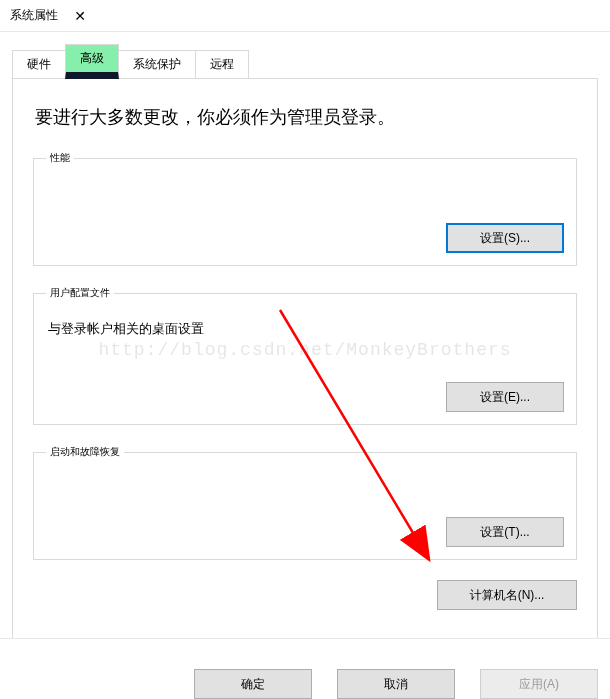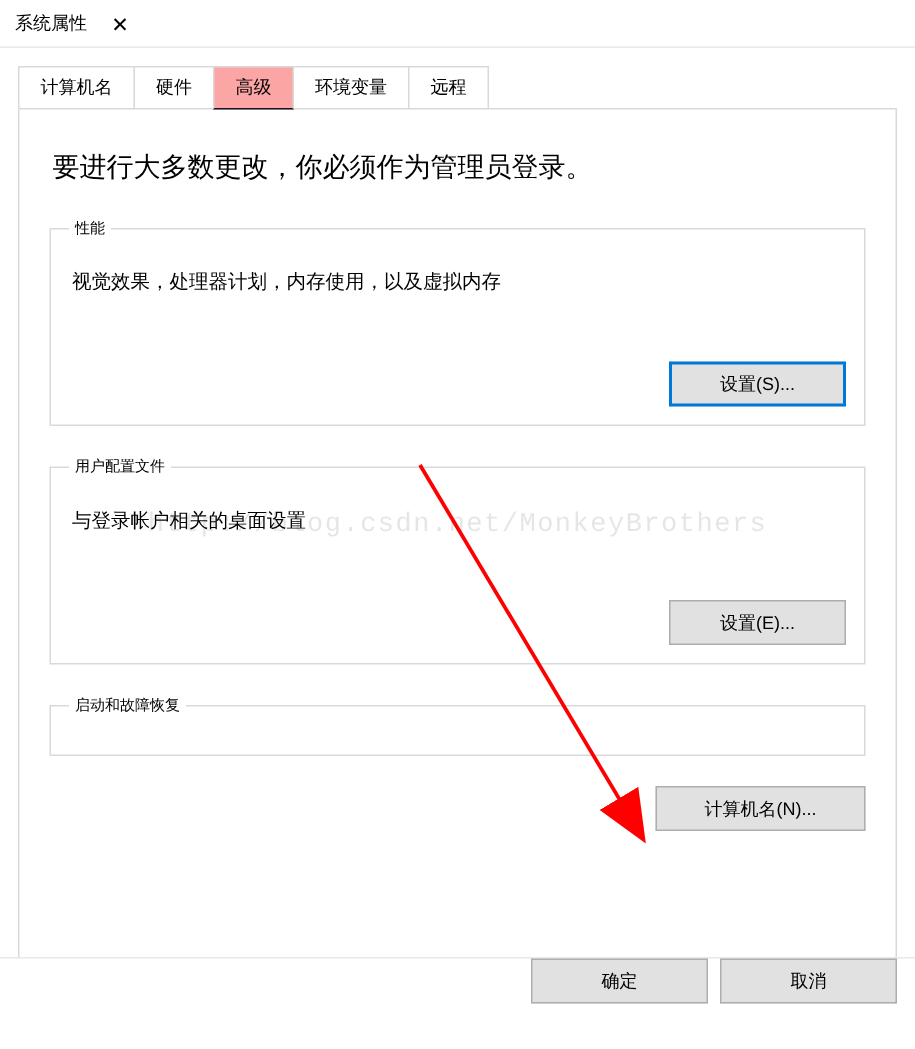--- a/index.html
+++ b/index.html
@@ -39,22 +39,22 @@
     padding: 5px 14px 5px 14px;
     border: 1px solid #d9d9d9;
     border-bottom: none;
     background: #fff;
     margin-right: -1px;
     font-size: 12px;
     position: relative;
     cursor: default;
   }
   .tab.active {
-    background: #fca5a5;
-    border-bottom: 1px solid #0f172a;
+    background: #86efac;
+    border-bottom: 7px solid #0f172a;
     margin-bottom: -1px;
     z-index: 2;
   }
   .tabpanel {
     border: 1px solid #d9d9d9;
     border-top: none;
     padding: 20px 20px 20px 20px;
     min-height: 594px;
     position: relative;
   }
@@ -91,24 +91,24 @@
     display: flex; justify-content: flex-end;
     margin-top: 8px;
     margin-bottom: 8px;
   }
   .footer {
     position: absolute;
     left: 0; right: 0; bottom: 0;
     height: 61px;
     border-top: 1px solid #e8e8e8;
     display: flex;
-    align-items: flex-start;
+    align-items: flex-end;
     justify-content: flex-end;
     padding-right: 12px;
-    gap: 8px;
+    gap: 25px;
     background: #fff;
   }
   button.win.disabled {
     color: #9b9b9b;
     background: #ececec;
     border-color: #cfcfcf;
   }
   .watermark {
     position: absolute;
     top: 340px; left: 0; right: 0;
@@ -132,48 +132,49 @@
 
 <div class="titlebar">
   <span class="title">系统属性</span>
   <div class="close">
     <span>✕</span>
   </div>
 </div>
 
 <div class="content">
   <div class="tabs">
-    <div class="tab"><span>计算机名</span></div>
     <div class="tab"><span>硬件</span></div>
     <div class="tab active"><span>高级</span></div>
-    <div class="tab"><span>环境变量</span></div>
+    <div class="tab"><span>系统保护</span></div>
     <div class="tab"><span>远程</span></div>
   </div>
 
   <div class="tabpanel">
     <div class="intro">要进行大多数更改，你必须作为管理员登录。</div>
 
     <fieldset>
       <legend>性能</legend>
-      <div class="desc">视觉效果，处理器计划，内存使用，以及虚拟内存</div>
       <div class="btnrow tall">
         <button class="win focus"><span>设置(S)...</span></button>
       </div>
     </fieldset>
 
     <fieldset>
       <legend>用户配置文件</legend>
       <div class="desc">与登录帐户相关的桌面设置</div>
       <div class="btnrow tall">
         <button class="win"><span>设置(E)...</span></button>
       </div>
     </fieldset>
 
     <fieldset>
       <legend>启动和故障恢复</legend>
+      <div class="btnrow tall">
+        <button class="win"><span>设置(T)...</span></button>
+      </div>
     </fieldset>
 
     <div class="envrow">
       <button class="win" style="min-width:140px"><span>计算机名(N)...</span></button>
     </div>
   </div>
 </div>
 
 <div class="watermark">http://blog.csdn.net/MonkeyBrothers</div>
 
@@ -182,13 +183,14 @@
     <marker id="ah" markerWidth="14" markerHeight="12" refX="12" refY="6" orient="auto">
       <polygon points="0,0 14,6 0,12" fill="#ff0000"></polygon>
     </marker>
   </defs>
   <line x1="280" y1="310" x2="428" y2="558" stroke="#ff0000" stroke-width="2.5" marker-end="url(#ah)"></line>
 </svg>
 
 <div class="footer">
   <button class="win"><span>确定</span></button>
   <button class="win"><span>取消</span></button>
+  <button class="win disabled"><span>应用(A)</span></button>
 </div>
 
 </body></html>

